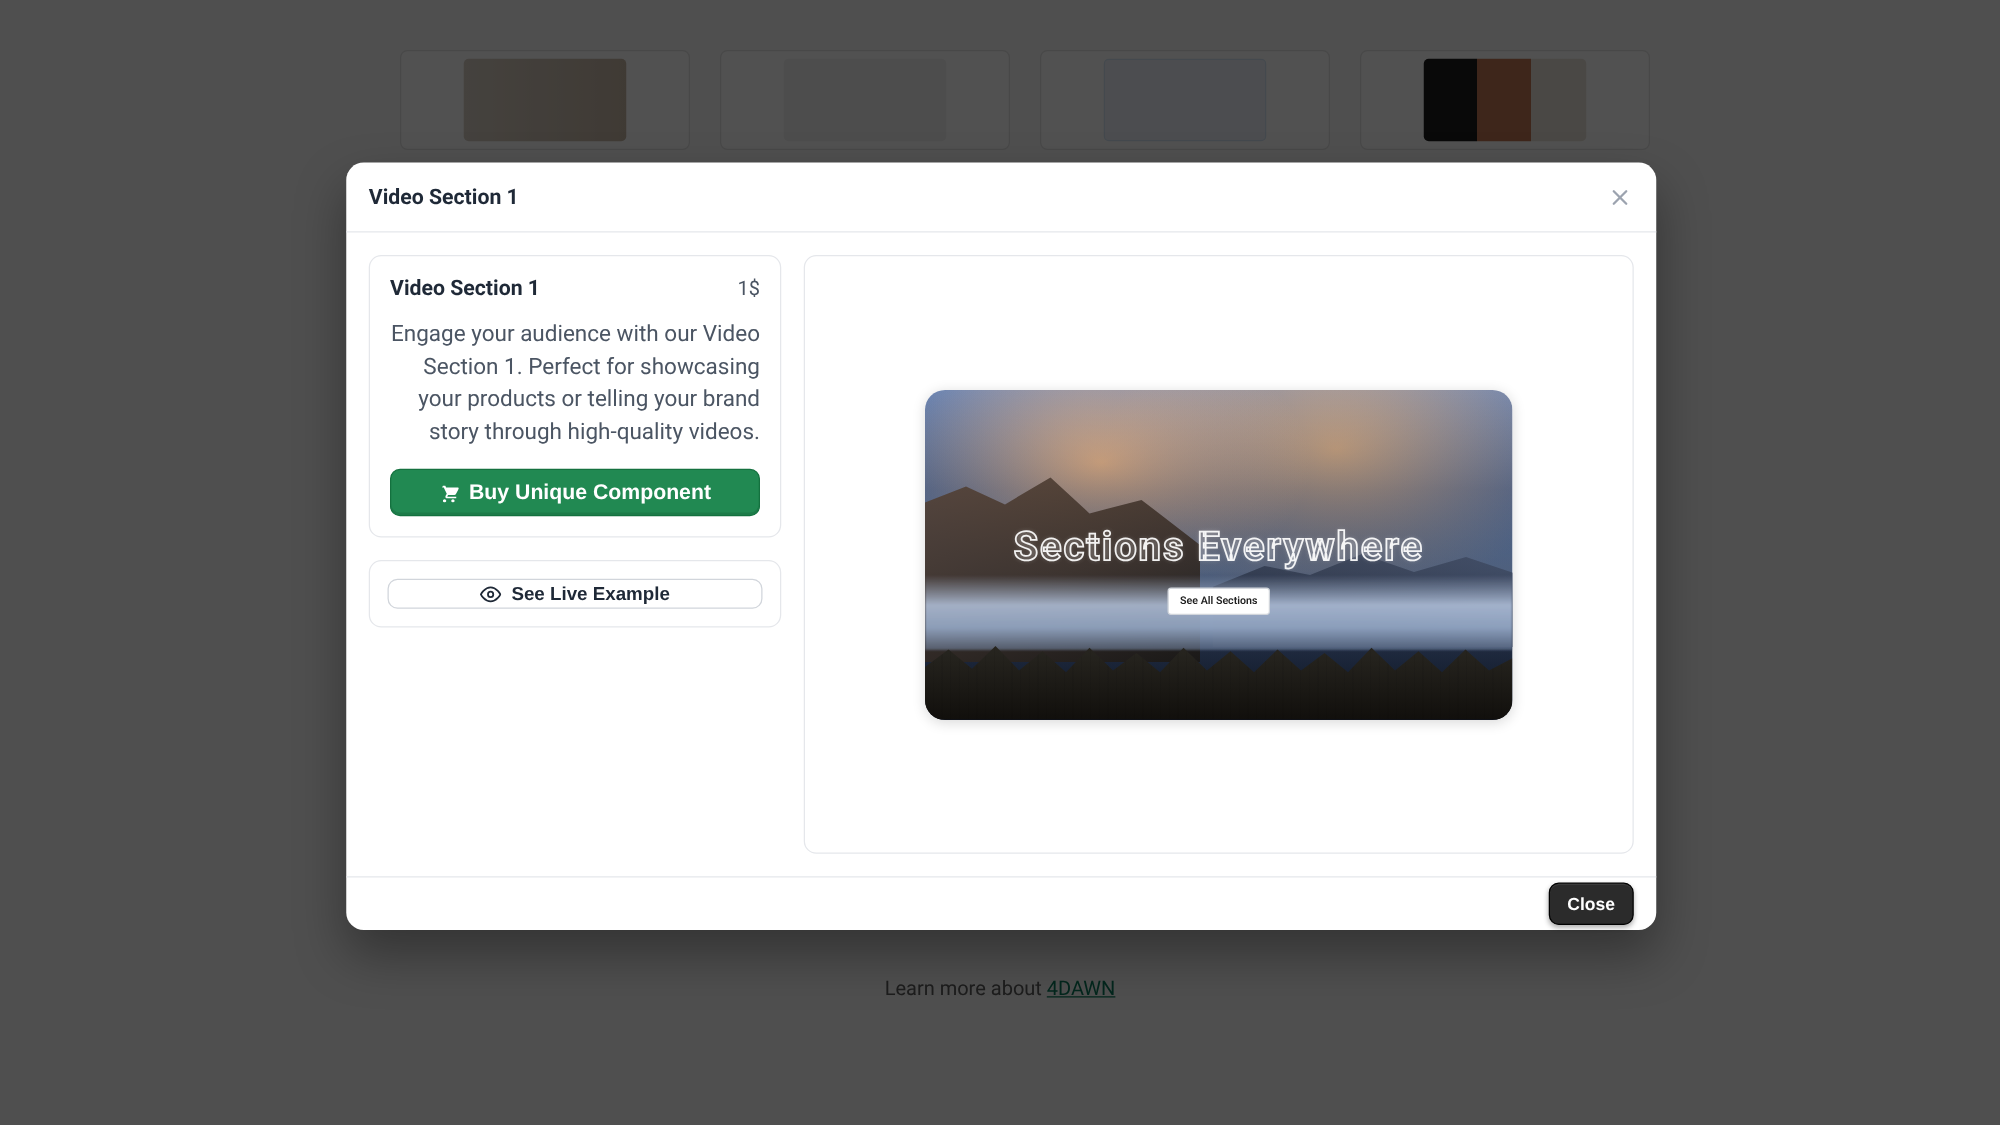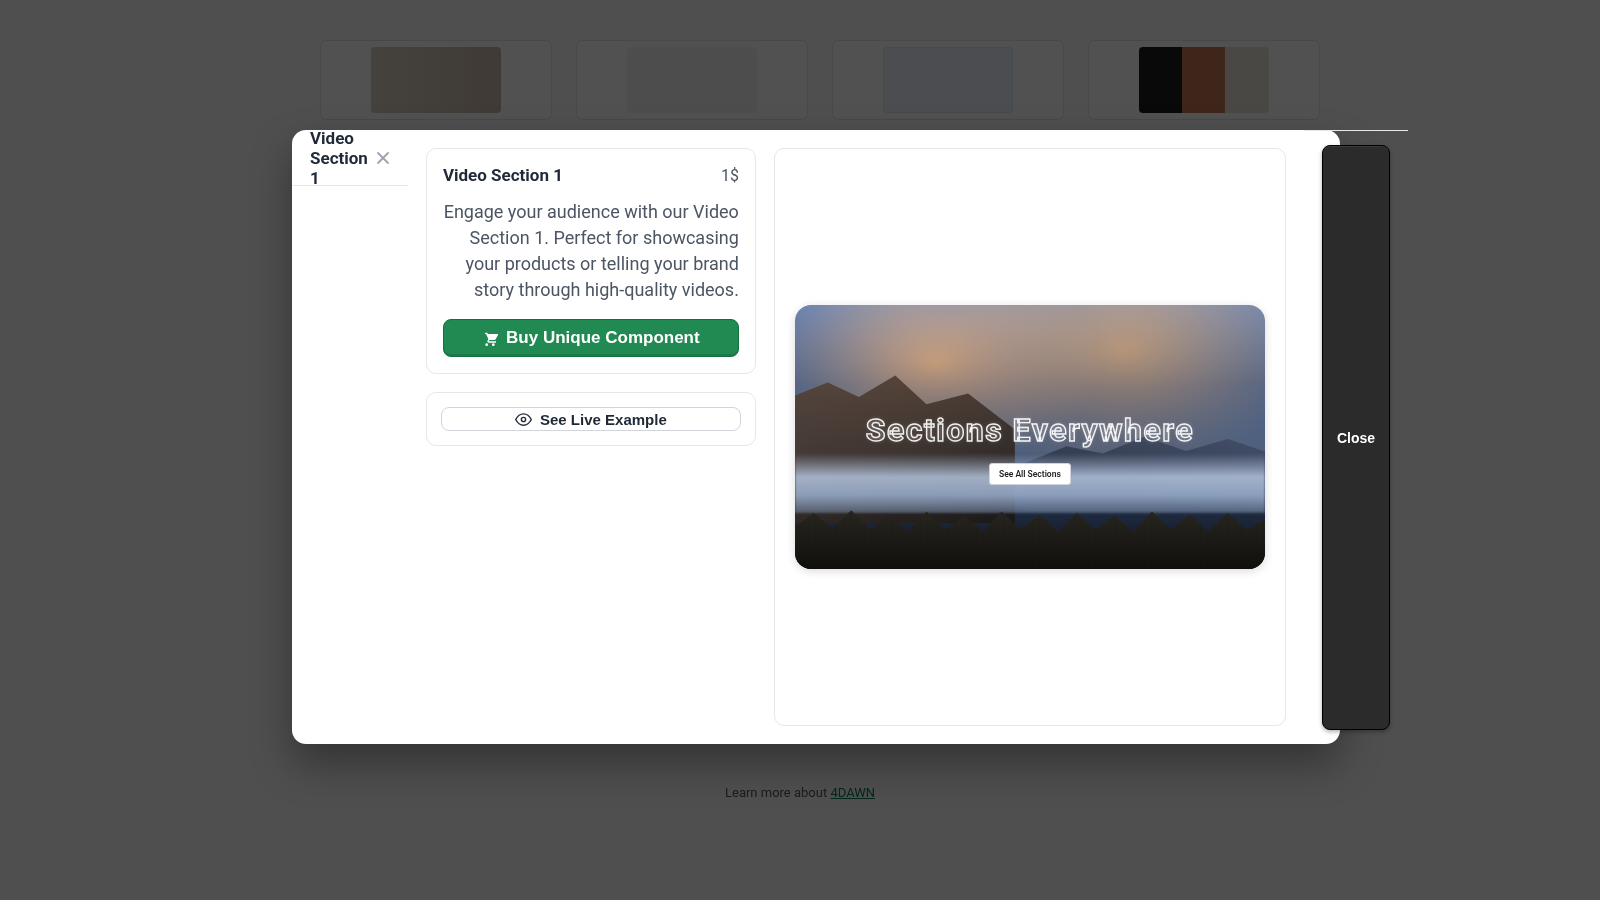--- a/index.html
+++ b/index.html
@@ -17,34 +17,34 @@
   }
   .bg-card {
     flex: 1; height: 80px; background: #fff; border: 1px solid #e3e3e3; border-radius: 6px;
     display: flex; align-items: center; justify-content: center;
   }
   .bg-thumb {
     width: 130px; height: 66px; border-radius: 4px; background: #d8cfc4;
   }
   .bg-learn {
     position: absolute; bottom: 100px; left: 0; right: 0; text-align: center;
-    font-size: 13px; color: #5a5a5a;
+    font-size: 16px; color: #5a5a5a;
   }
   .bg-learn a { color: #0a7a5a; text-decoration: underline; }
 
   
   .overlay {
     position: absolute; inset: 0; background: rgba(0,0,0,0.42);
   }
 
   
   .modal {
-    position: absolute; left: 292px; top: 130px; width: 1048px; height: 614px;
+    position: absolute; left: 277px; top: 130px; width: 1048px; height: 614px;
     background: #fff; border-radius: 14px; box-shadow: 0 20px 40px rgba(0,0,0,0.35);
-    display: flex; flex-direction: row;
+    display: flex; flex-direction: column;
   }
   .modal-header {
     height: 56px; display: flex; align-items: center; justify-content: space-between;
     padding: 0 18px; border-bottom: 1px solid #e5e7eb;
   }
   .modal-title { font-size: 17px; font-weight: 700; color: #1f2937; }
   .close-x {
     width: 22px; height: 22px; display: flex; align-items: center; justify-content: center;
     color: #9ca3af; cursor: pointer; font-size: 18px; border-radius: 4px;
   }
@@ -127,21 +127,21 @@
     margin-top: 22px;
     pointer-events: none;
   }
   .preview-cta {
     position: relative; z-index: 2; margin-top: 14px; background: #fff; color: #222; border: 1px solid #d1d5db;
     font-size: 8.5px; font-weight: 600; padding: 5px 9px; border-radius: 3px;
     pointer-events: none;
   }
 
   .modal-footer {
-    border-top: 1px solid #e5e7eb; padding: 14px 18px; display: flex; justify-content: flex-end;
+    border-top: 1px solid #e5e7eb; padding: 4px 18px; display: flex; justify-content: flex-end;
   }
   .close-btn {
     background: #2b2b2b; color: #fff; font-weight: 700; font-size: 14px;
     border: 1px solid #000; border-radius: 8px; padding: 8px 14px; cursor: pointer;
     box-shadow: 0 1px 0 rgba(255,255,255,0.08) inset, 0 2px 4px rgba(0,0,0,0.3);
   }
 
   .icon { display: inline-flex; }
   svg { display: block; }
 </style>

